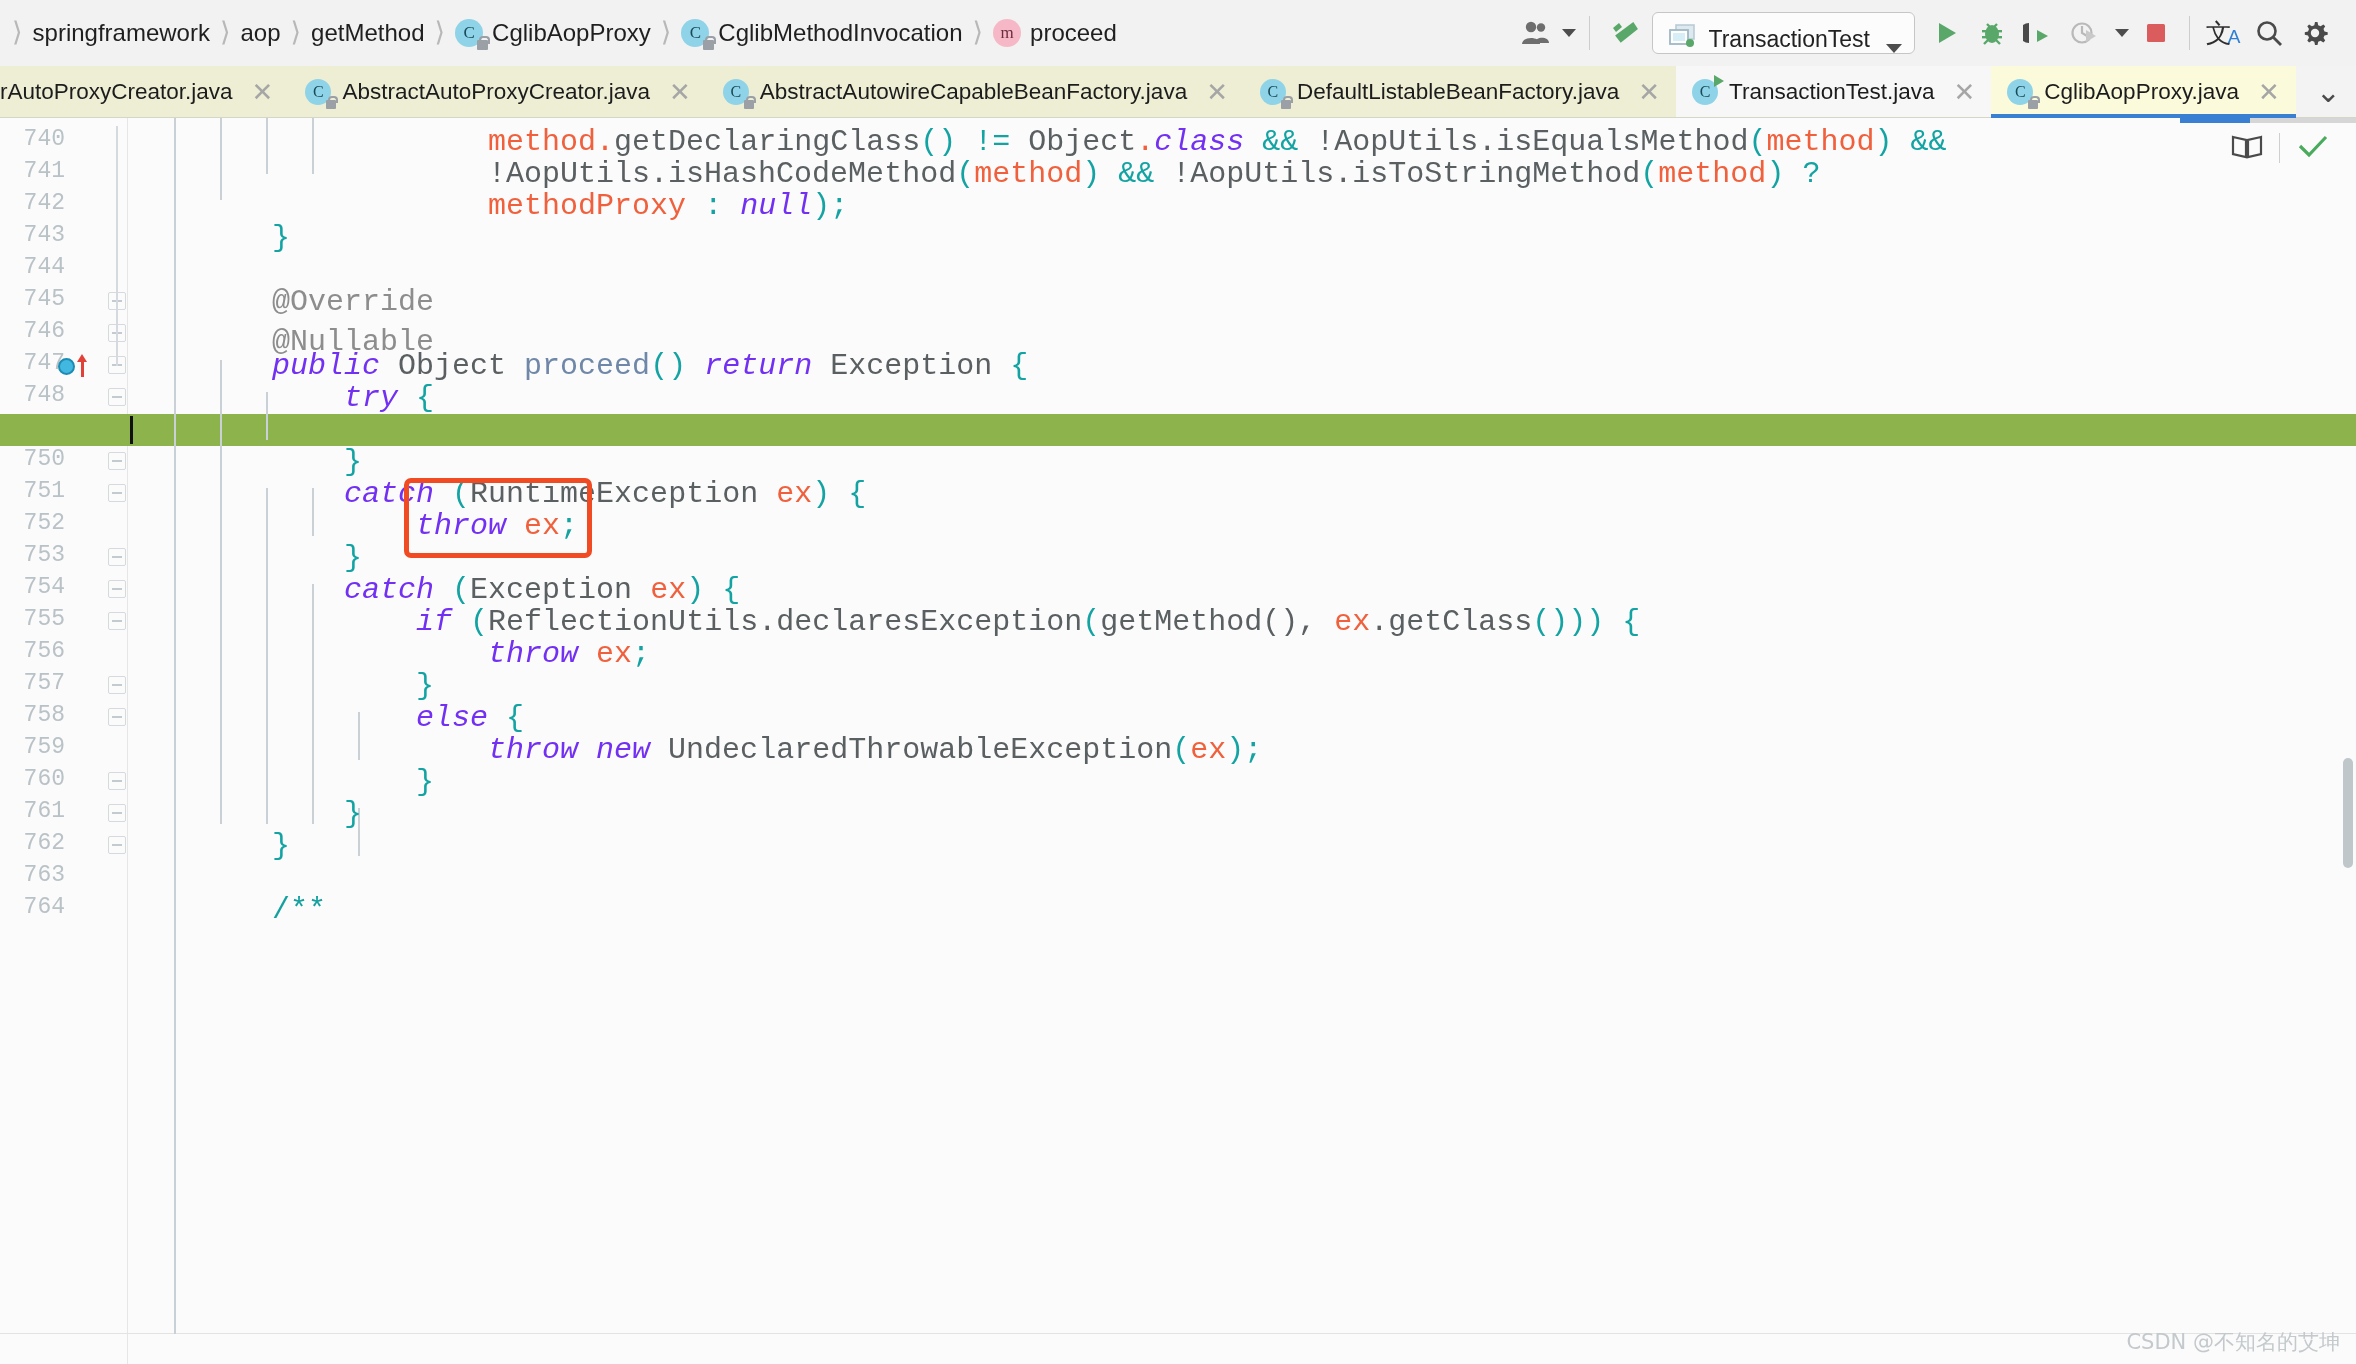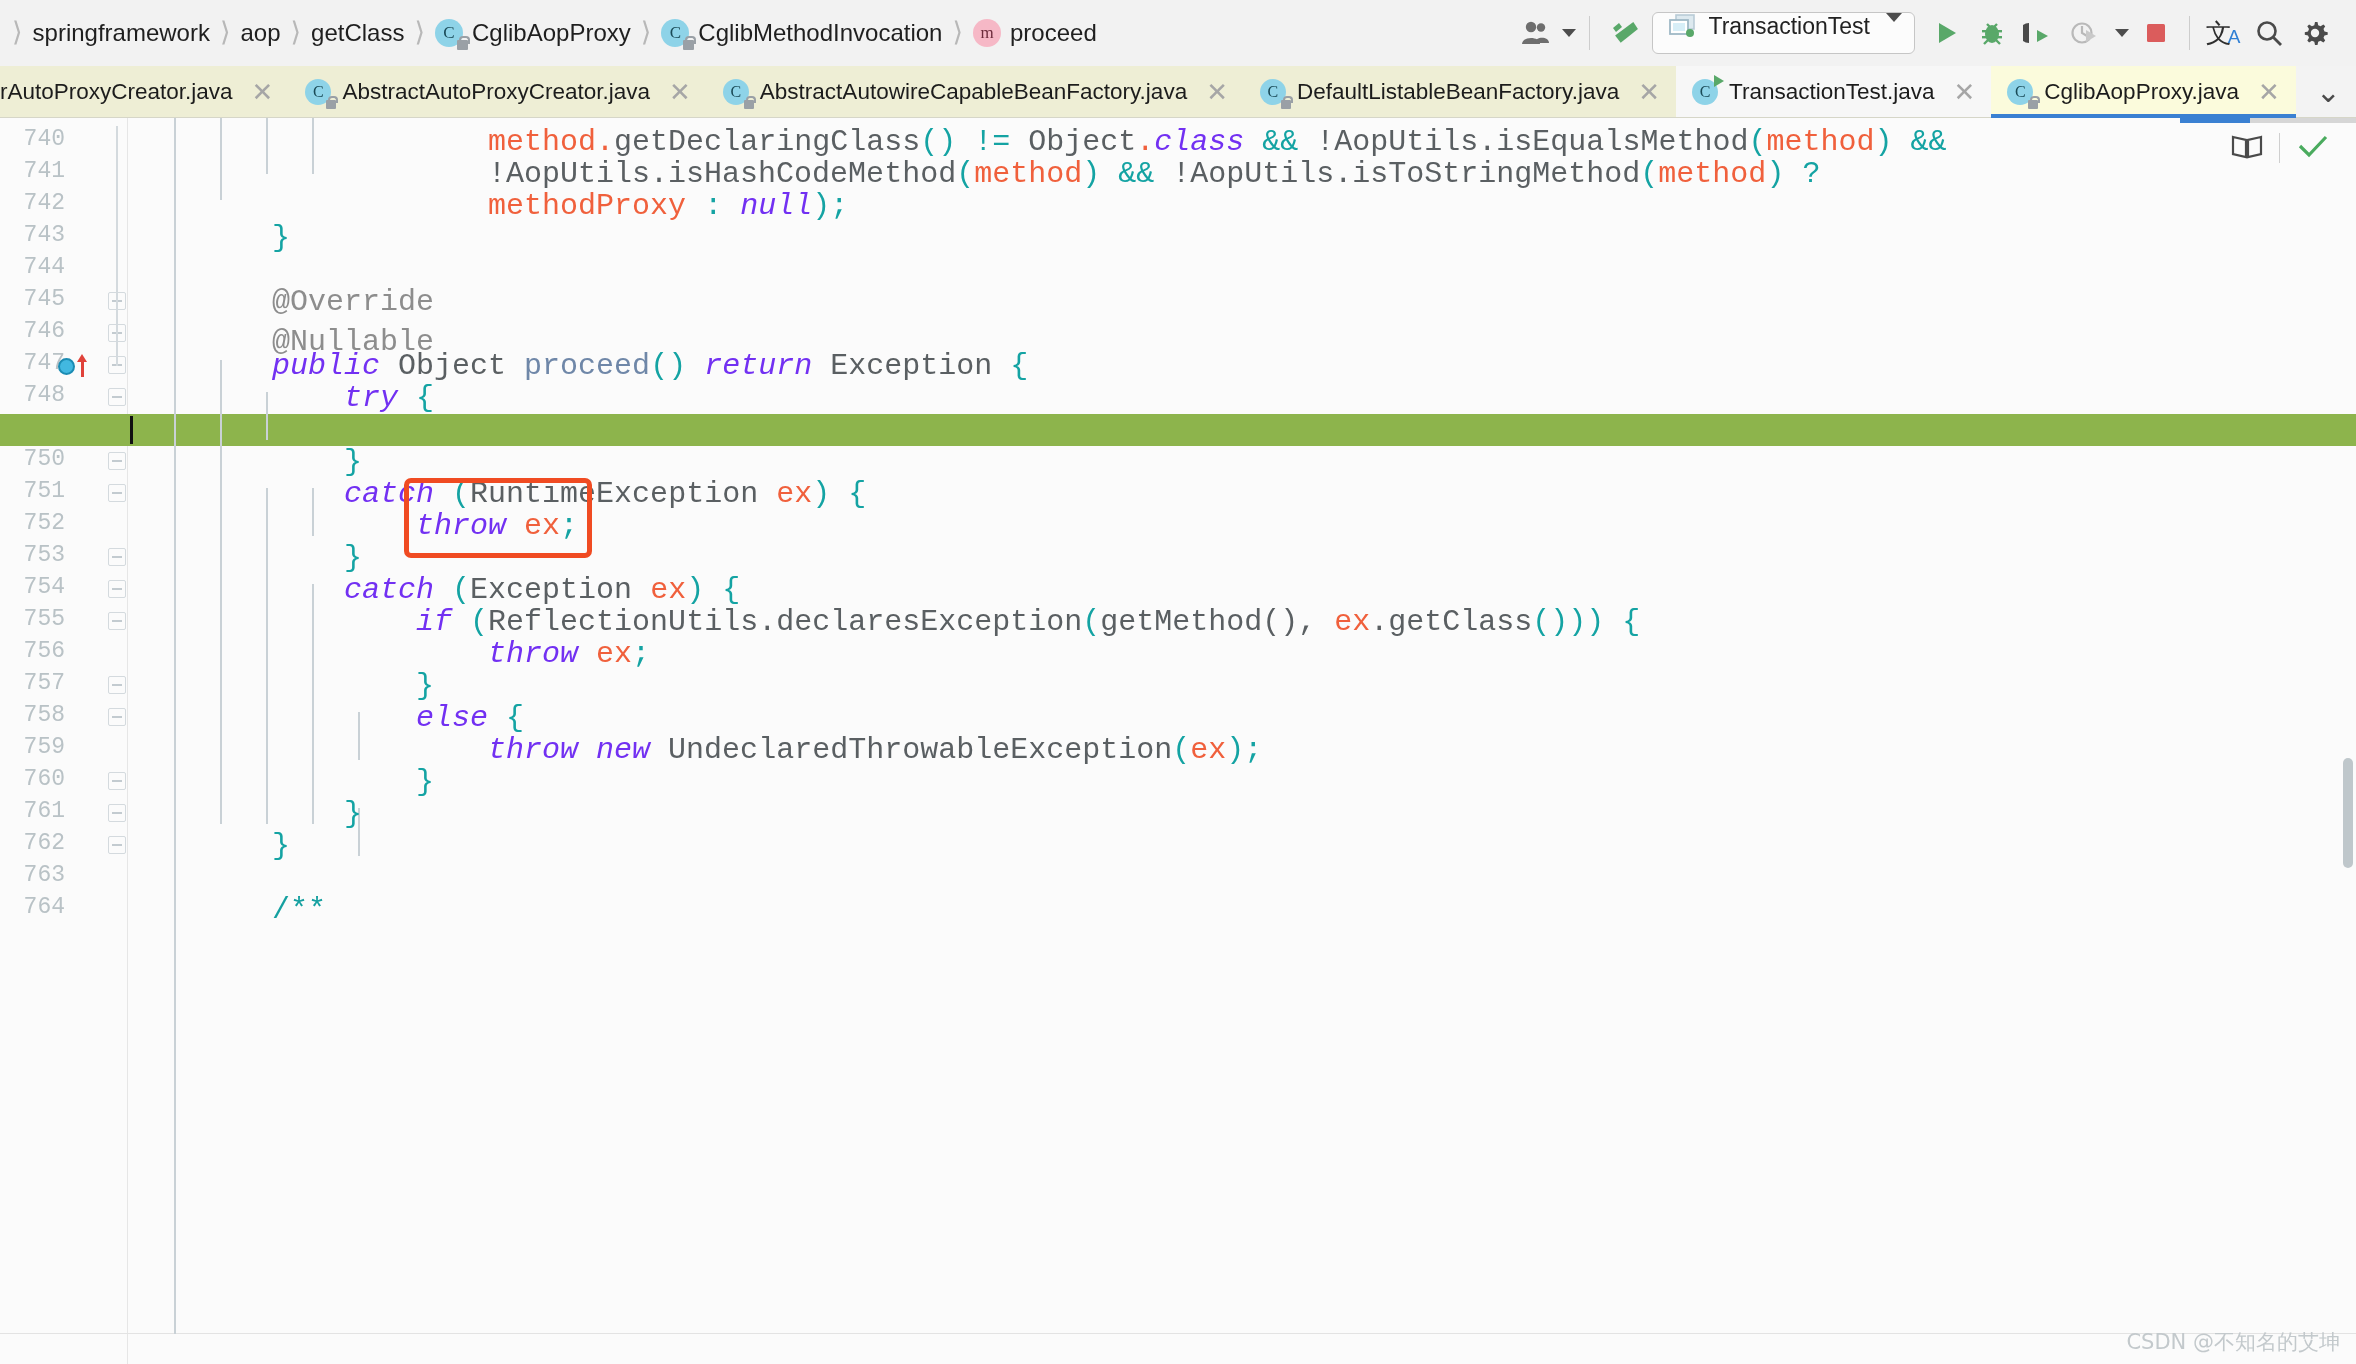--- a/index.html
+++ b/index.html
@@ -54,21 +54,21 @@
   }
   .tb-btn {
     width: 46px; height: 46px; display: flex;
     align-items: center; justify-content: center;
     border-radius: 4px;
   }
   .tb-sep {
     width: 1px; height: 34px; background: #cdcdcd; margin: 0 10px;
   }
   .run-config {
-    display: flex; align-items: flex-start; gap: 12px;
+    display: flex; align-items: flex-end; gap: 12px;
     height: 42px; padding: 0 12px 0 14px;
     border: 1px solid #c6c6c6; border-radius: 6px;
     background: #fcfcfc; margin: 0 8px 0 6px;
   }
   .run-config-label { font-size: 23px; color: #222; white-space: nowrap; }
   .caret-down {
     width: 0; height: 0;
     border-left: 8px solid transparent; border-right: 8px solid transparent;
     border-top: 9px solid #4d4d4d; margin-left: 4px;
   }
@@ -254,21 +254,21 @@
       <span>springframework</span>
     </span>
     <span class="crumb-sep">⟩</span>
 
     <span class="crumb">
       <span>aop</span>
     </span>
     <span class="crumb-sep">⟩</span>
 
     <span class="crumb">
-      <span>getClass</span>
+      <span>getMethod</span>
     </span>
     <span class="crumb-sep">⟩</span>
 
     <span class="crumb">
       <span class="cls-badge">
         <span>C</span>
         <span class="lock"></span>
       </span>
       <span>CglibAopProxy</span>
     </span>

